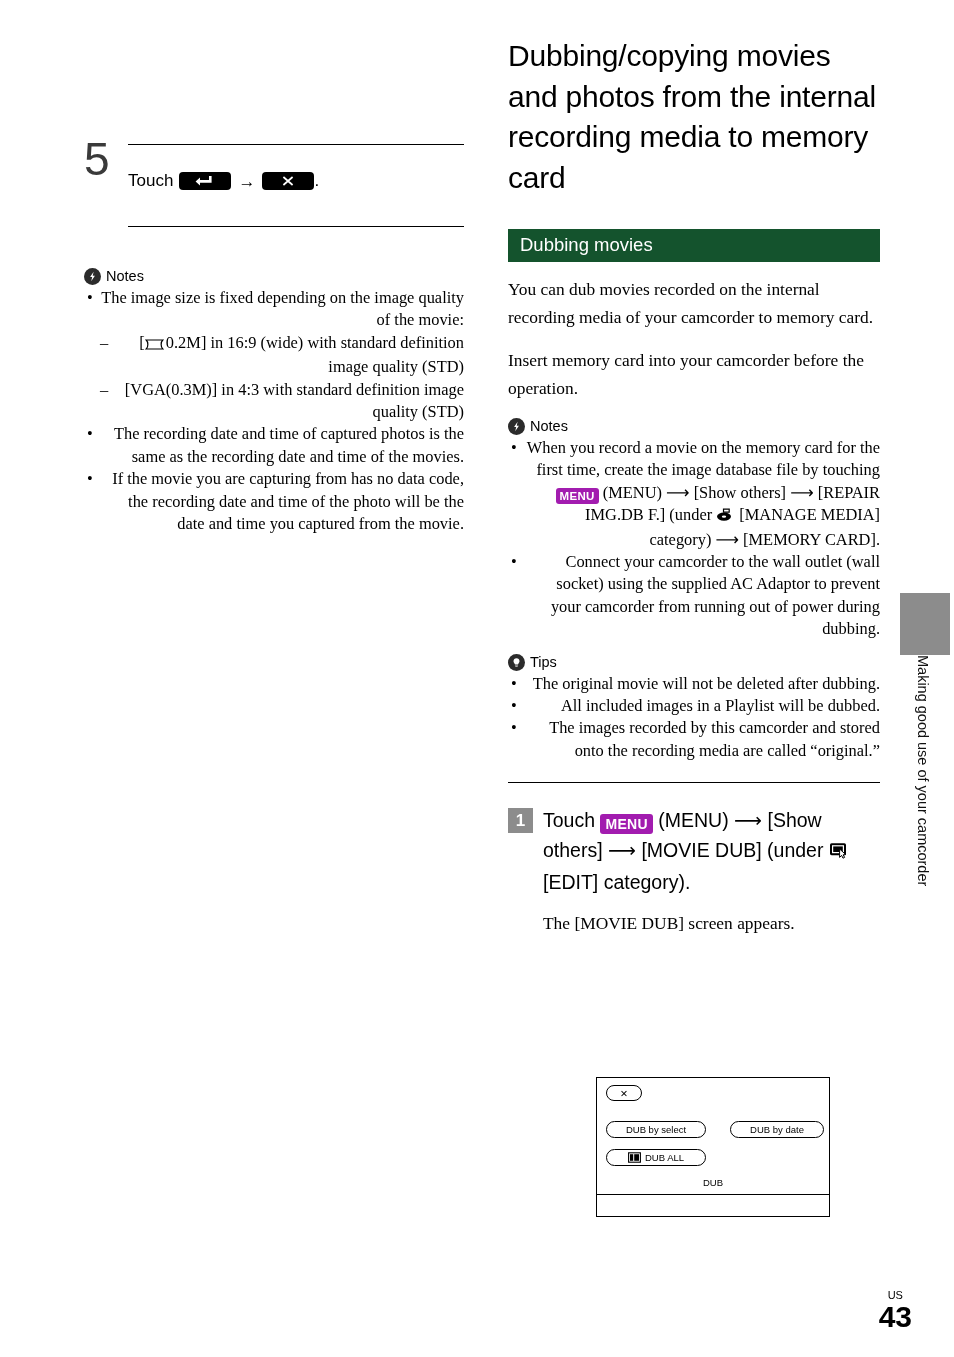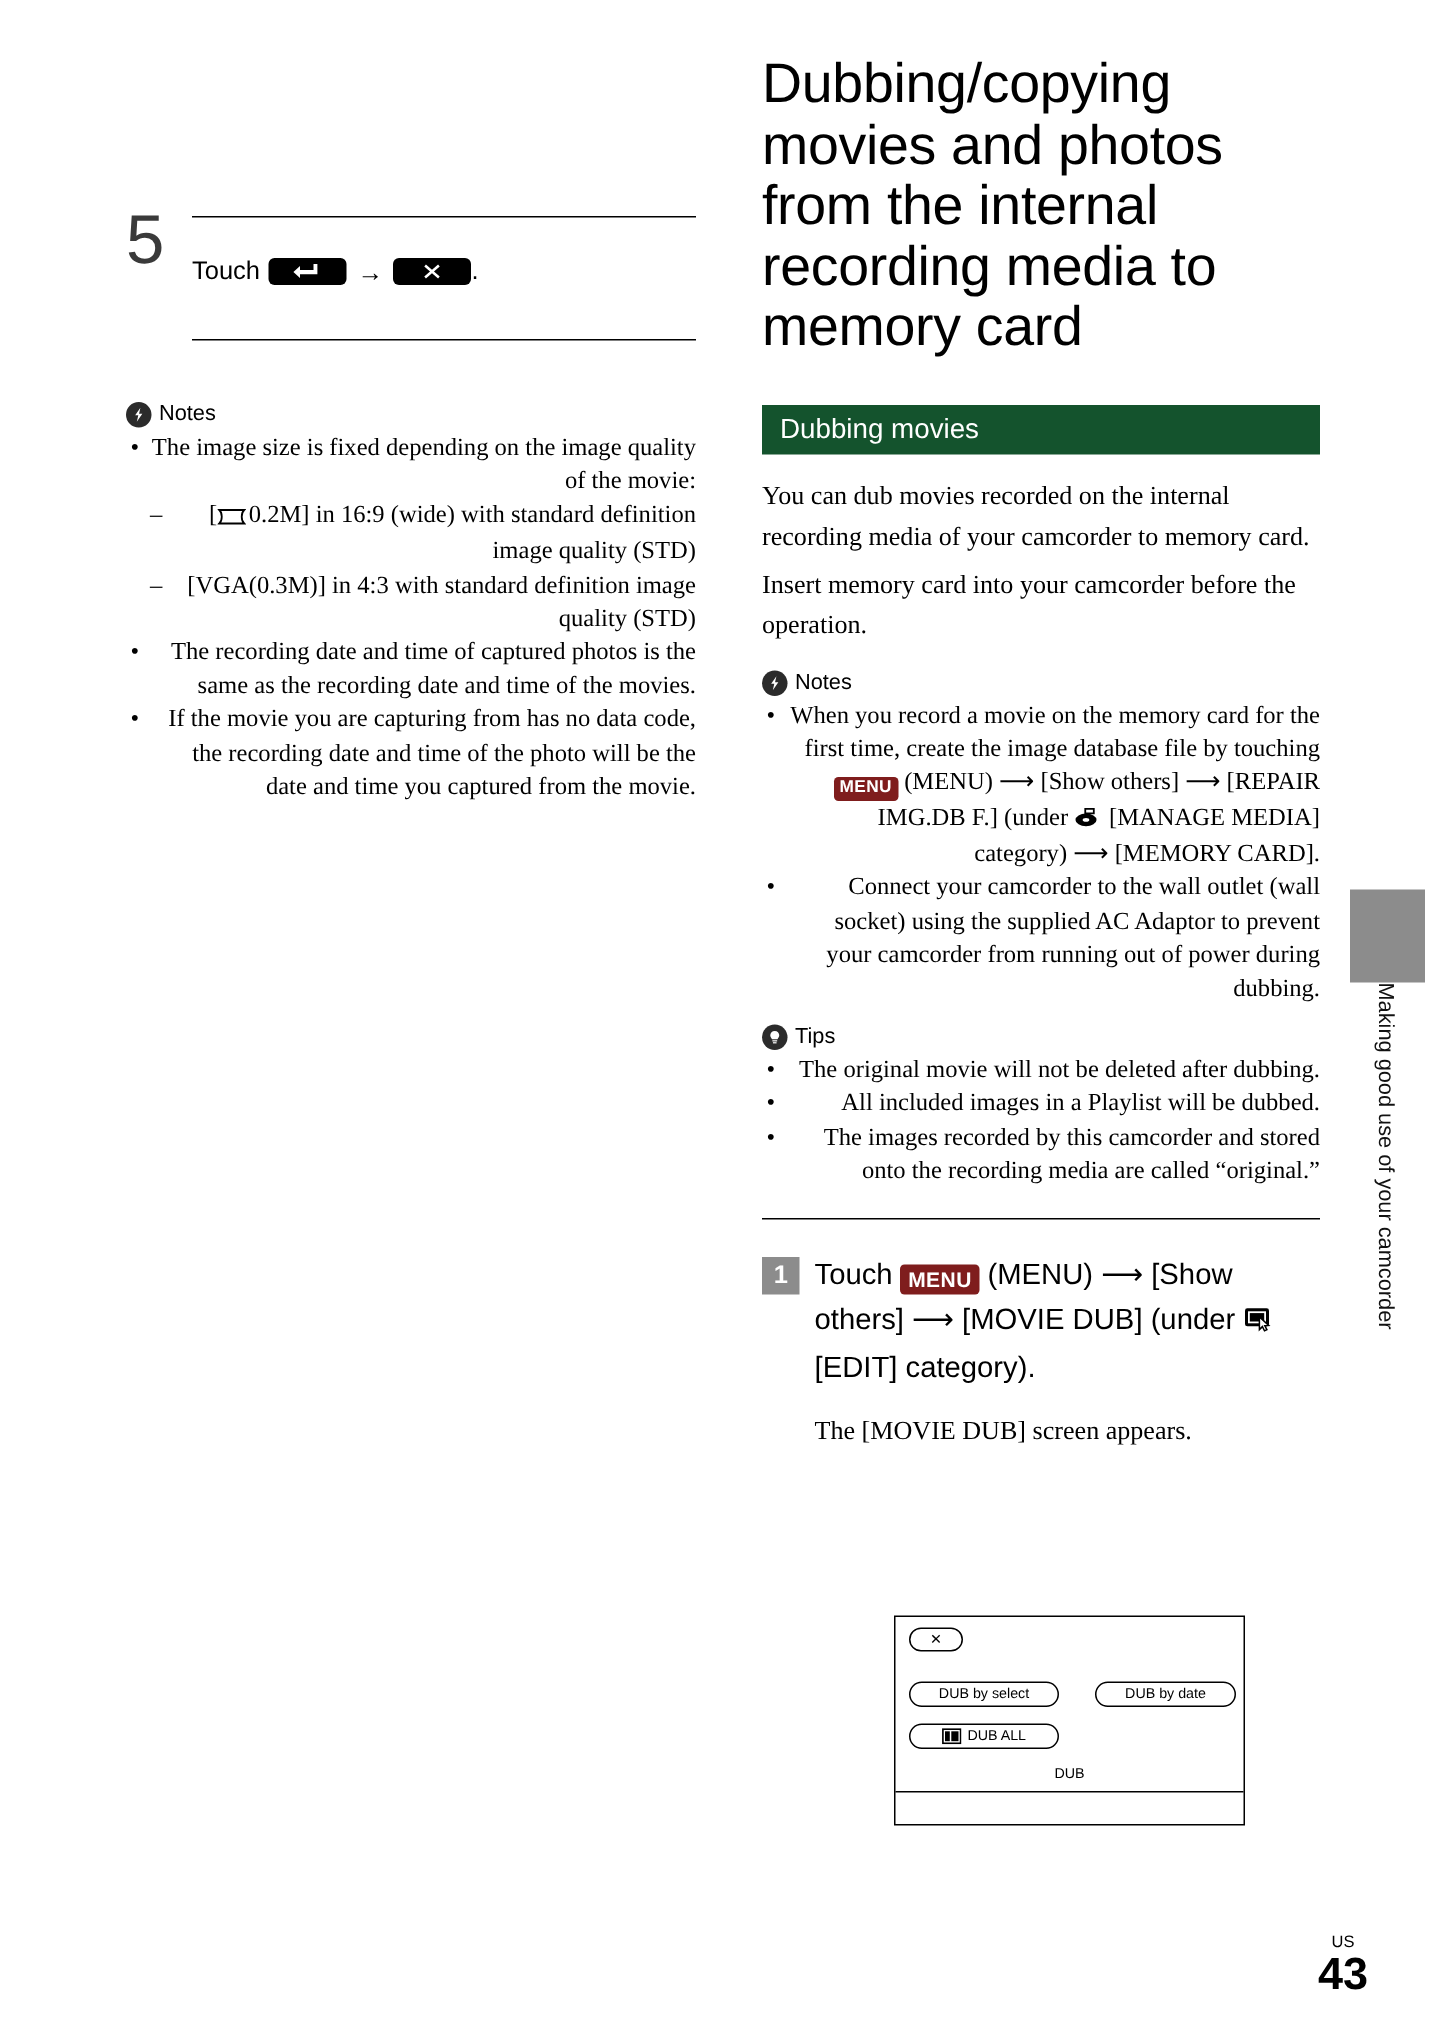--- a/index.html
+++ b/index.html
@@ -155,21 +155,21 @@
   #right-column {
     position: absolute;
     left: 508px;
     top: 36px;
     width: 372px;
   }
 
   #page-title {
     font-family: "Liberation Sans", sans-serif;
     font-weight: 400;
-    font-size: 37px;
+    font-size: 30px;
     line-height: 40.5px;
     letter-spacing: -0.2px;
     margin: 0;
   }
 
   .section-bar {
     margin-top: 31px;
     background: #14532d;
     color: #ffffff;
     font-family: "Liberation Sans", sans-serif;
@@ -226,21 +226,21 @@
     font-size: 17.4px;
     line-height: 26px;
     margin: 13px 0 0 35px;
   }
 
   
   .menu-key {
     display: inline-flex;
     align-items: center;
     justify-content: center;
-    background: #7f1d1d;
+    background: #a21caf;
     color: #fff;
     font-family: "Liberation Sans", sans-serif;
     font-weight: 700;
     border-radius: 3px;
     vertical-align: -2px;
     letter-spacing: 0.3px;
   }
   .menu-key.small { font-size: 11.5px; height: 16px; padding: 0 4px; }
   .menu-key.large { font-size: 14px;   height: 20px; padding: 0 5px; }
 
@@ -378,21 +378,21 @@
 
 </div>
 
 <div id="right-column">
 
   <h1 id="page-title">Dubbing/copying movies and photos from the internal recording media to memory card</h1>
 
   <div class="section-bar">Dubbing movies</div>
 
   <p class="body-para">You can dub movies recorded on the internal recording media of your camcorder to memory card.</p>
-  <p class="body-para" style="margin-top:4px">Insert memory card into your camcorder before the operation.</p>
+  <p class="body-para" style="margin-top:16px">Insert memory card into your camcorder before the operation.</p>
 
   <div class="block-gap"></div>
 
   <div class="nt-head">
     <span class="nt-badge">
       <svg width="11" height="11" viewBox="0 0 11 11" aria-hidden="true">
         <path d="M6.6 0.8 L3.1 5.9 L5.2 5.9 L4.2 10.2 L7.9 4.8 L5.7 4.8 Z" fill="#ffffff"></path>
       </svg>
     </span>
     <span>Notes</span>

